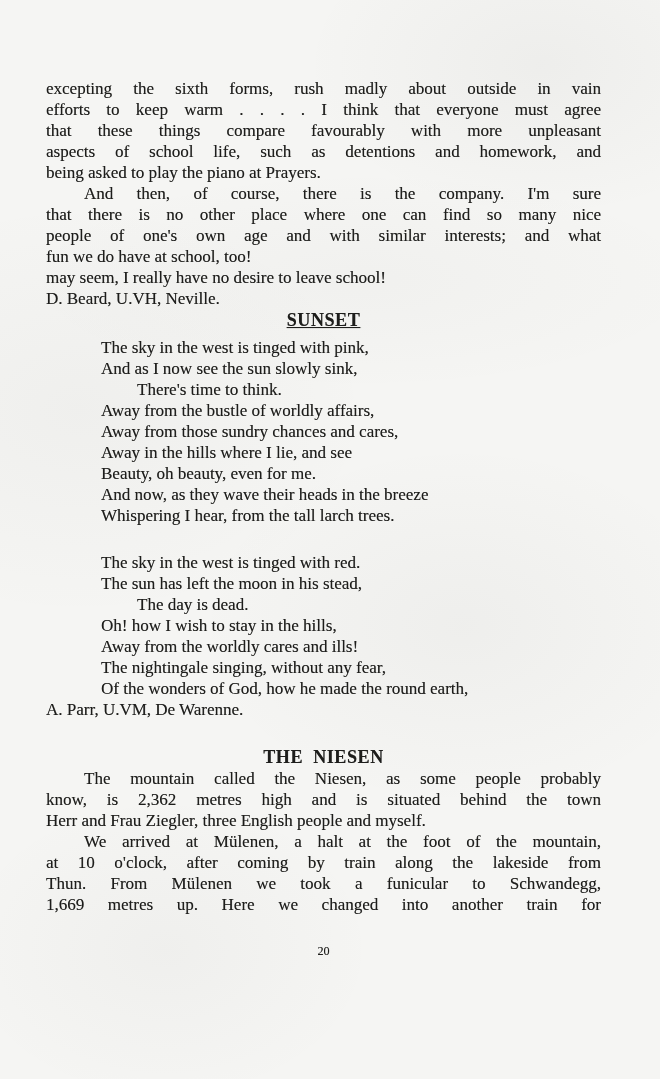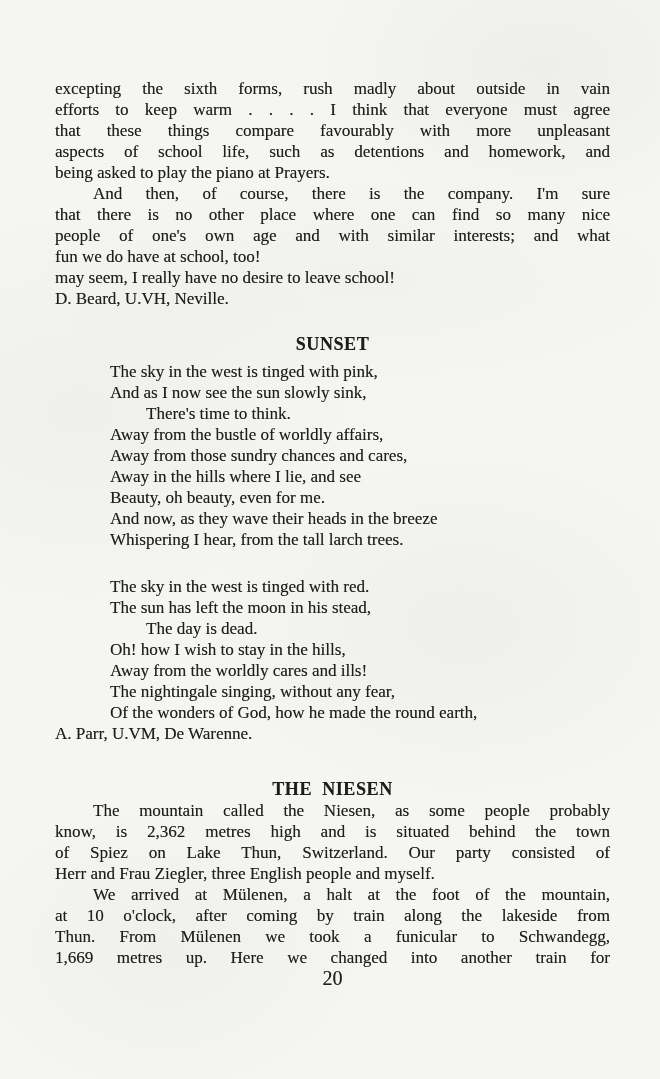--- a/index.html
+++ b/index.html
@@ -18,21 +18,21 @@
       radial-gradient(ellipse 340px 220px at 82% 6%,  rgba(60,60,55,0.040), transparent 70%),
       radial-gradient(ellipse 420px 300px at 12% 38%, rgba(60,60,55,0.030), transparent 70%),
       radial-gradient(ellipse 380px 260px at 70% 58%, rgba(60,60,55,0.035), transparent 70%),
       radial-gradient(ellipse 300px 220px at 25% 88%, rgba(60,60,55,0.030), transparent 70%),
       radial-gradient(ellipse 500px 160px at 55% 26%, rgba(60,60,55,0.025), transparent 70%);
     font-family: "Liberation Serif", "DejaVu Serif", serif;
     color: var(--ink);
   }
   .page-text {
     position: absolute;
-    left: 55px;
+    left: 46px;
     top: 78px;
     width: 555px;
     font-size: 17px;
     line-height: 21px;
     text-shadow: 0.2px 0.2px 0.4px rgba(20,20,18,0.45);
   }
   .ln { width: 100%; white-space: normal; }
   
   .j { text-align: justify; text-align-last: justify; }
   
@@ -45,26 +45,26 @@
   .stanza-gap { margin-top: 26px; }
   .attribution { text-align: left; padding-right: 22px; }
   .section-heading {
     text-align: center;
     font-weight: bold;
     font-size: 18px;
     line-height: 22px;
     letter-spacing: 0.6px;
     word-spacing: 5px;
   }
-  .heading-sunset { margin-top: 24px; margin-bottom: 6px; }
-  .heading-niesen { margin-top: 34px; margin-bottom: 0; }
+  .heading-sunset { margin-bottom: 6px; text-decoration: underline; }
+  .heading-niesen { margin-top: 26px; margin-bottom: 0; }
   .page-number {
-    margin-top: 0;
+    margin-top: 26px;
     text-align: center;
-    font-size: 20px;
+    font-size: 12px;
     line-height: 21px;
   }
 </style>
 </head>
 <body>
 
 <div class="page-text">
 
   <div>
     <div class="ln j">excepting the sixth forms, rush madly about outside in vain</div>
@@ -111,21 +111,20 @@
     <div class="ln">Of the wonders of God, how he made the round earth,</div>
   </div>
 
   <div class="ln attribution">A. Parr, U.VM, De Warenne.</div>
 
   <div class="section-heading heading-niesen">THE NIESEN</div>
 
   <div>
     <div class="ln j ind">The mountain called the Niesen, as some people probably</div>
     <div class="ln j">know, is 2,362 metres high and is situated behind the town</div>
-    <div class="ln j">of Spiez on Lake Thun, Switzerland. Our party consisted of</div>
     <div class="ln last">Herr and Frau Ziegler, three English people and myself.</div>
   </div>
 
   <div>
     <div class="ln j ind">We arrived at Mülenen, a halt at the foot of the mountain,</div>
     <div class="ln j">at 10 o'clock, after coming by train along the lakeside from</div>
     <div class="ln j">Thun. From Mülenen we took a funicular to Schwandegg,</div>
     <div class="ln j">1,669 metres up. Here we changed into another train for</div>
   </div>
 

